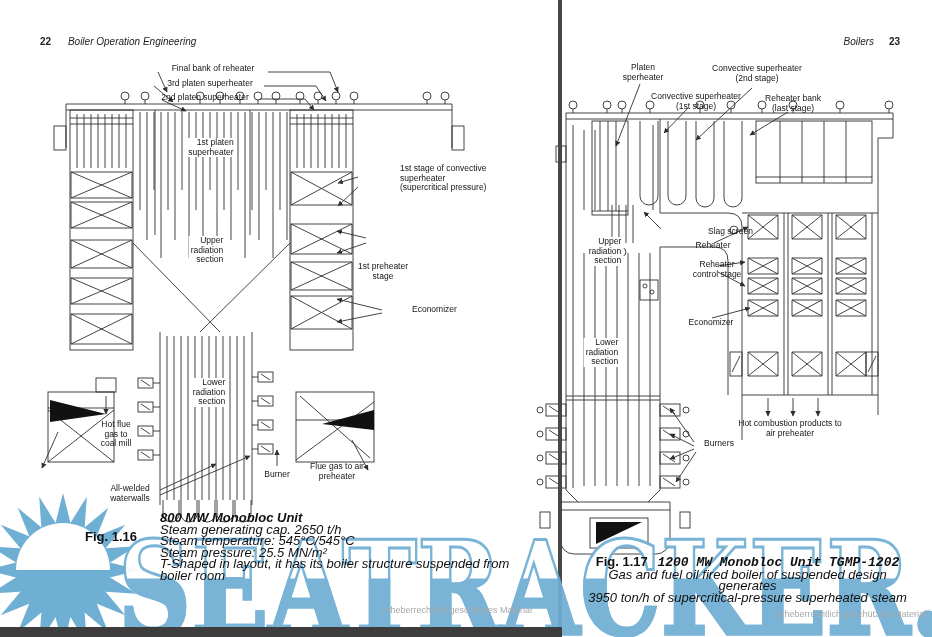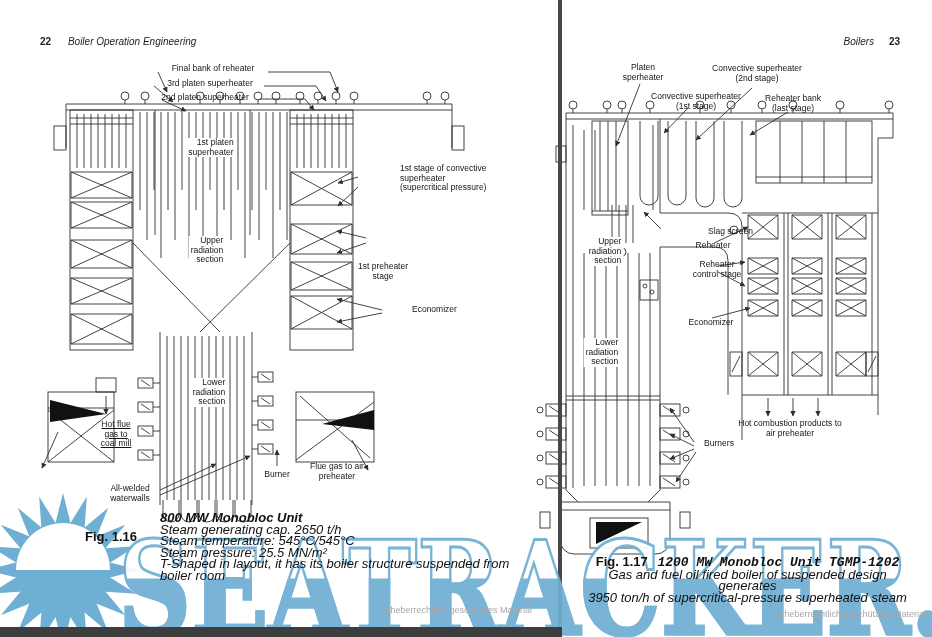--- a/index.html
+++ b/index.html
@@ -258,21 +258,21 @@
 (supercritical pressure)</div>
 <div class="lbl" style="left:383px;top:228px;margin-top:34px;">1st preheater
 stage</div>
 <div class="lbl wbg" style="left:207px;top:236px;">Upper
 radiation
 section</div>
 <div class="lbl la" style="left:368px;top:305px;">Economizer</div>
 <div class="lbl wbg" style="left:209px;top:378px;">Lower
 radiation
 section</div>
-<div class="lbl" style="left:116px;top:420px;text-decoration:underline;">Hot flue
+<div class="lbl" style="left:116px;top:420px;">Hot flue
 gas to
 coal mill</div>
 <div class="lbl" style="left:277px;top:470px;">Burner</div>
 <div class="lbl" style="left:337px;top:462px;">Flue gas to air
 preheater</div>
 <div class="lbl" style="left:130px;top:484px;">All-welded
 waterwalls</div>
 
 <div class="lbl" style="left:643px;top:63px;">Platen
 sperheater</div>

